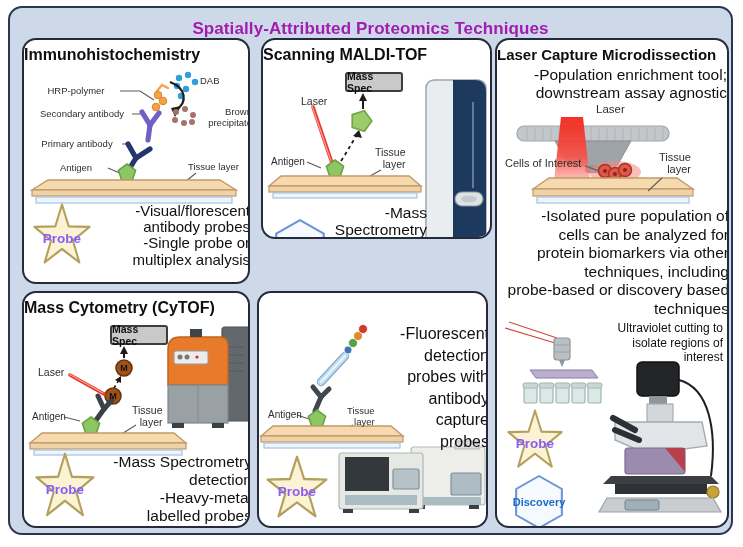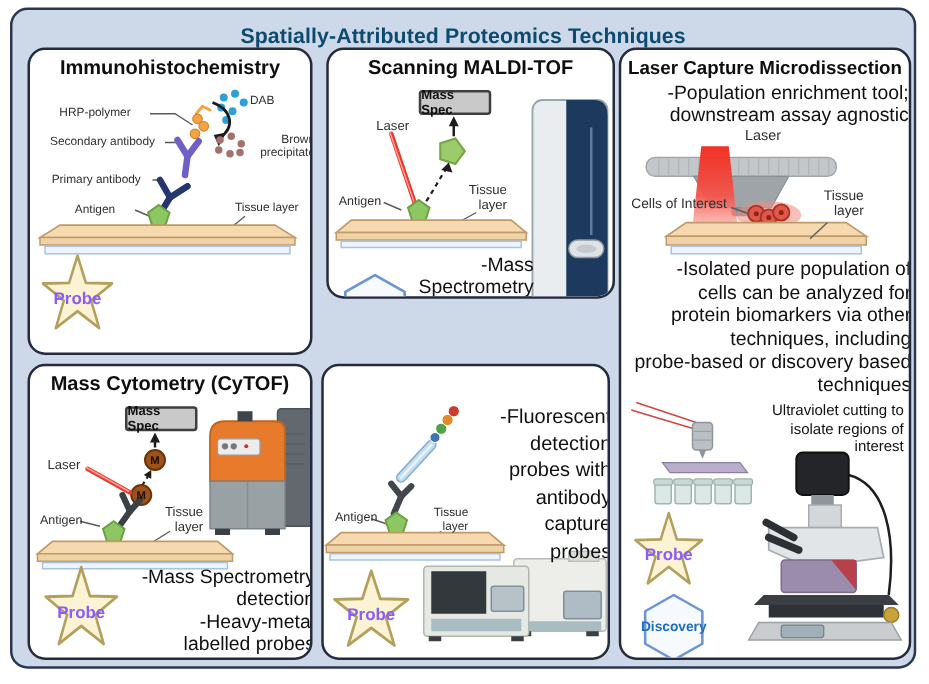--- a/index.html
+++ b/index.html
@@ -1,25 +1,25 @@
 <!DOCTYPE html>
 <html><head>
 <meta charset="utf-8">
 <style>
   html,body{margin:0;padding:0;background:#ffffff;}
   #stage{position:relative;width:743px;height:547px;background:#ffffff;font-family:"Liberation Sans",sans-serif;overflow:hidden;}
   #frame{position:absolute;left:8px;top:6px;width:725px;height:529px;background:#cdd9e9;border:2.5px solid #2a3752;border-radius:14px;box-sizing:border-box;}
-  #figtitle{position:absolute;left:0;right:0;top:11px;text-align:center;font-size:17px;font-weight:bold;color:#0c4a6e;letter-spacing:.1px;}
+  #figtitle{position:absolute;left:0;right:0;top:11px;text-align:center;font-size:17px;font-weight:bold;color:#a21caf;letter-spacing:.1px;}
   .panel{position:absolute;background:#ffffff;border:2px solid #242b3d;border-radius:14px;box-sizing:border-box;overflow:hidden;}
-  .ptitle{position:absolute;left:0;right:0;top:6px;text-align:center;font-weight:bold;color:#0e0e0e;font-size:16px;}
+  .ptitle{position:absolute;left:0;right:0;top:6px;text-align:left;font-weight:bold;color:#0e0e0e;font-size:16px;}
   .lbl{position:absolute;font-size:9.5px;color:#2e2e2e;line-height:1.12;}
   .pre{white-space:pre-line;text-align:right;}
   .tr{text-align:center;}
   .bullets{position:absolute;white-space:pre-line;color:#101010;}
-  .msbox{position:absolute;background:#c9c9c9;border:2px solid #3e3e3e;border-radius:3px;display:flex;align-items:center;justify-content:center;font-weight:bold;font-size:10.5px;color:#101010;box-sizing:border-box;}
+  .msbox{position:absolute;background:#c9c9c9;border:2px solid #3e3e3e;border-radius:3px;display:flex;align-items:center;justify-content:center;font-weight:bold;font-size:10.5px;color:#101010;box-sizing:border-box;margin-left:10px;}
   .badge{position:absolute;}
   .badge svg{position:absolute;left:0;top:0;width:100%;height:100%;}
   .badge .blabel{position:absolute;left:0;right:0;top:0;bottom:0;display:flex;align-items:center;justify-content:center;font-weight:bold;}
   .star .blabel{color:#8b5cf6;font-size:13.5px;padding-top:12%;}
   .hex .blabel{color:#1d6cc2;font-size:11px;}
   .artsvg{position:absolute;left:0;top:0;}
   .mdot{position:absolute;font-size:9px;font-weight:bold;color:#1d0f05;width:16px;text-align:center;}
 </style>
 </head>
 <body>
@@ -100,20 +100,24 @@
     <div class="lbl" style="left:176px;top:36px">DAB</div>
     <div class="lbl pre" style="left:174px;top:67px;width:54px">Brown
 precipitate</div>
     <div class="lbl" style="left:164px;top:122px">Tissue layer</div>
     <div class="badge star" style="left:8px;top:162px;width:60px;height:66px">
       <svg viewBox="0 0 100 100" preserveAspectRatio="none">
         <polygon points="50,4 61.2,36.8 96,37.6 68.2,58.4 78.9,91.6 50,71.2 21.1,91.6 31.8,58.4 4,37.6 38.8,36.8" fill="#fbf3d3" stroke="#b3a05c" stroke-width="3.4" stroke-linejoin="round"></polygon>
       </svg>
       <span class="blabel">Probe</span>
     </div>
+    <div class="bullets pre" style="left:80px;top:163px;width:146px;font-size:15px;line-height:1.08">-Visual/florescent
+antibody probes
+-Single probe or
+multiplex analysis</div>
   </div>
 
   <div class="panel" style="left:261px;top:38px;width:231px;height:201px">
     <div class="ptitle">Scanning MALDI-TOF</div>
     <svg class="artsvg" width="231" height="246" viewBox="0 0 231 246">
 
       <line x1="100" y1="69" x2="100" y2="57" stroke="#1c1c1c" stroke-width="2"></line>
       <polygon points="100,53 96,61 104,61" fill="#1c1c1c"></polygon>
 
       <use href="#pent" transform="translate(98,81) scale(1.2) rotate(18)" fill="#9bcb6a" stroke="#74a546" stroke-width="1.4"></use>

